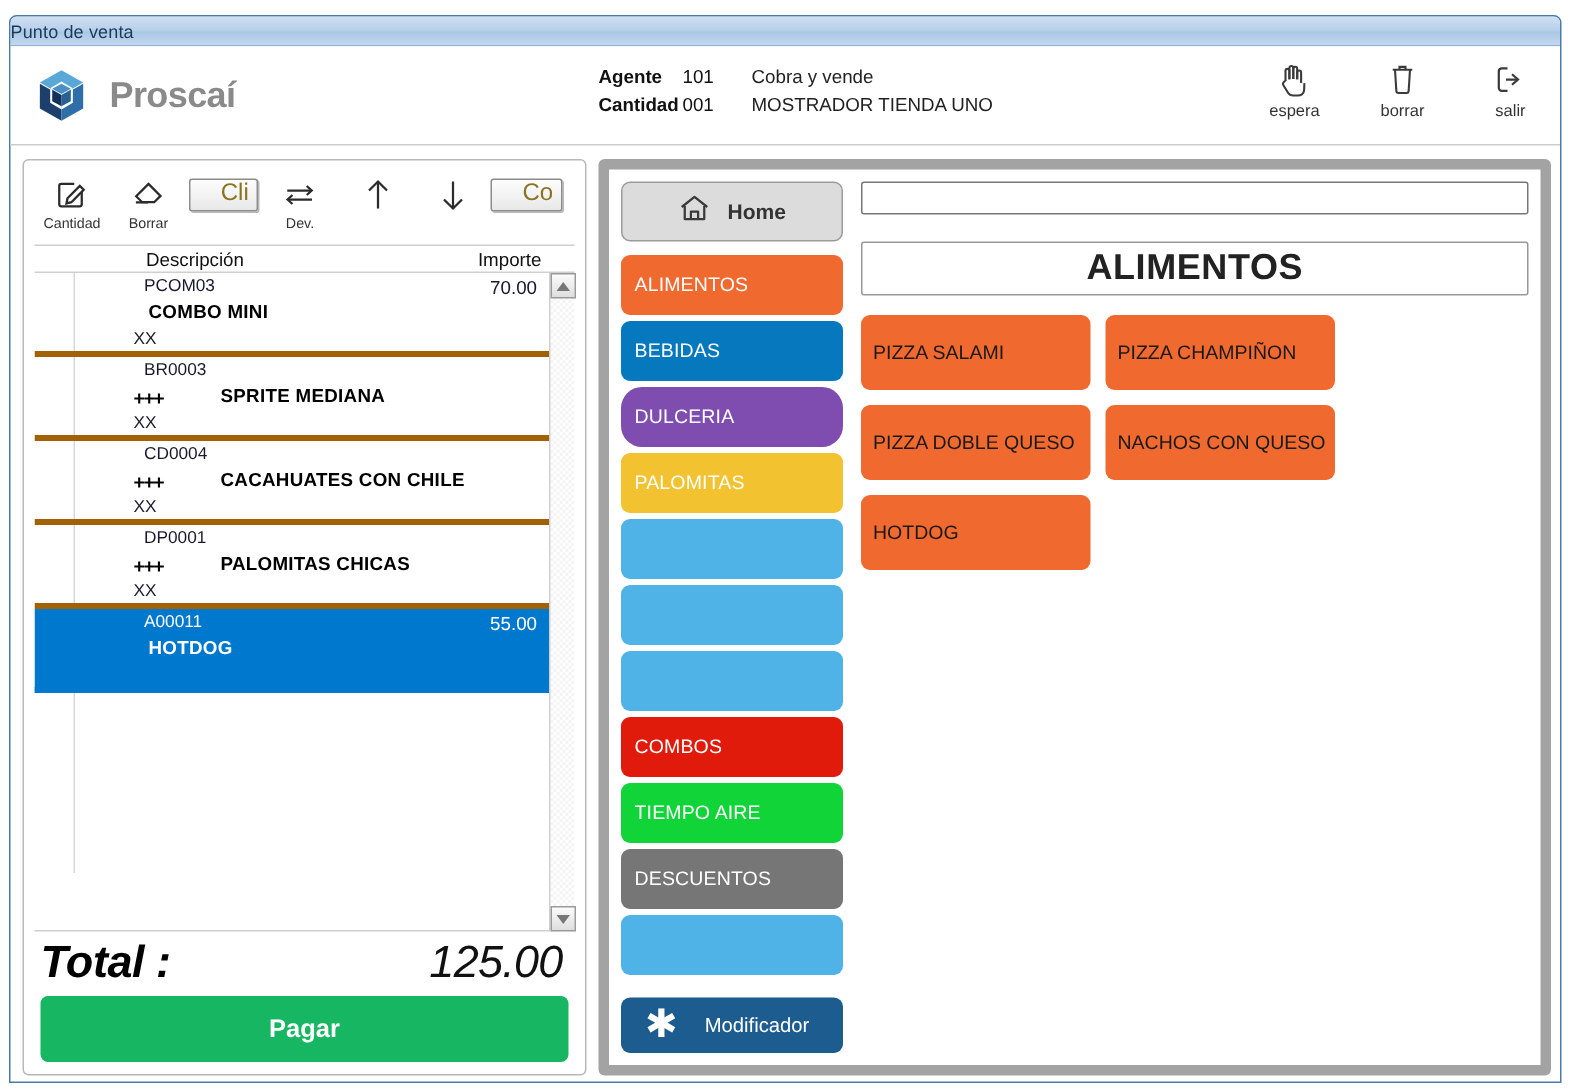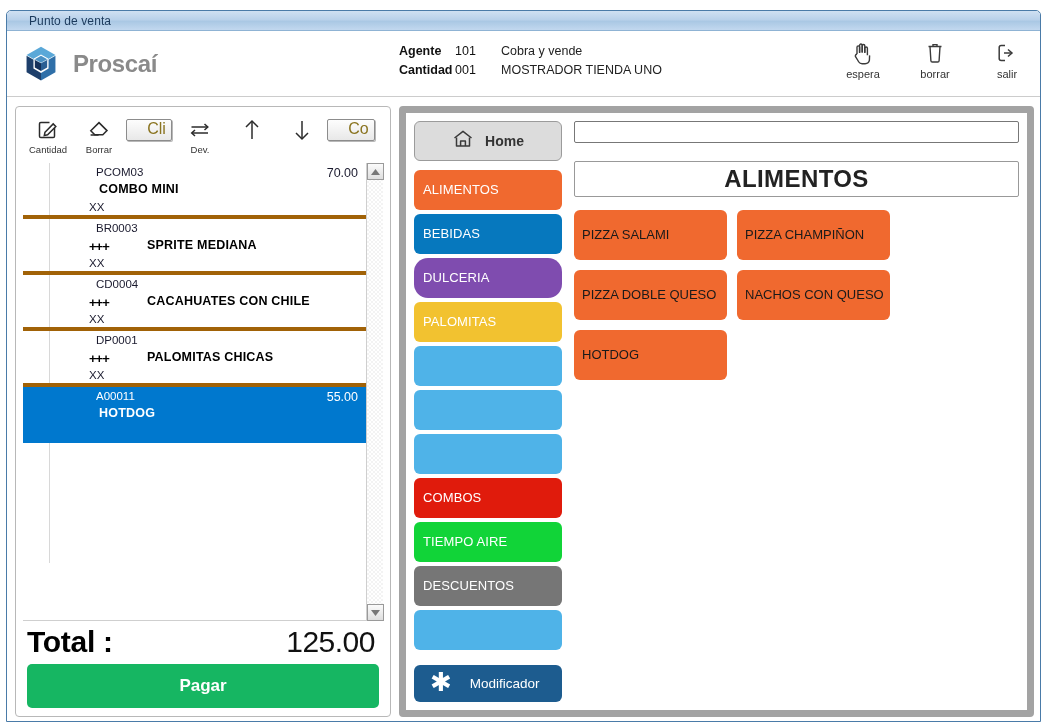--- a/index.html
+++ b/index.html
@@ -18,21 +18,21 @@
     border-radius: 5px 5px 0 0;
     background: #ffffff;
     overflow: hidden;
   }
   .titlebar {
     height: 20px;
     background: linear-gradient(to bottom, #cfe0f2 0%, #b9d1ea 45%, #aac8e4 55%, #c2d8ef 100%);
     border-bottom: 1px solid #8fb3d4;
     border-radius: 4px 4px 0 0;
     display: flex; align-items: center;
-    padding-left: 22px;
+    padding-left: 0;
   }
   .titlebar-text { font-size: 12px; color: #1b3a5c; letter-spacing: .1px; }
 
   
   .header {
     height: 66px;
     background: #ffffff;
     border-bottom: 1px solid #cccccc;
     display: flex; align-items: center;
     position: relative;
@@ -159,20 +159,21 @@
     background: linear-gradient(to bottom,#fbfbfb,#dedede);
     border: 1px solid #9a9a9a;
     display: flex; align-items: center; justify-content: center;
     cursor: pointer;
   }
 
   
   .total-bar {
     display: flex; align-items: flex-end; justify-content: space-between;
     padding: 4px 8px 2px 4px;
+    font-style: italic;
   }
   .total-lbl { font-size: 30px; font-weight: bold; color: #000; letter-spacing: -.3px; }
   .total-val { font-size: 30px; color: #111; letter-spacing: -.5px; }
   .pay-btn {
     margin: 3px 4px 0 4px; height: 44px;
     background: #16b662; border-radius: 5px;
     display: flex; align-items: center; justify-content: center;
     color: #fff; font-size: 17px; font-weight: bold; cursor: pointer;
   }
 
@@ -357,20 +358,24 @@
             </svg>
           </span>
           <span class="tblb"></span>
         </div>
 
         <div class="tb-item" style="width:48px;padding-top:2px">
           <span class="btn3d">Co</span>
         </div>
       </div>
 
+      <div class="list-head">
+        <span class="lh-desc">Descripción</span>
+        <span class="lh-imp">Importe</span>
+      </div>
 
       <div class="list-area">
         <div class="list-rows" id="ticket-rows">
             <div class="row">
               <span class="colsep"></span>
               <span class="code">PCOM03</span>
               <span class="name ind0">COMBO MINI</span>
               <span class="xx">XX</span>
               <span class="amt">70.00</span>
             </div>

